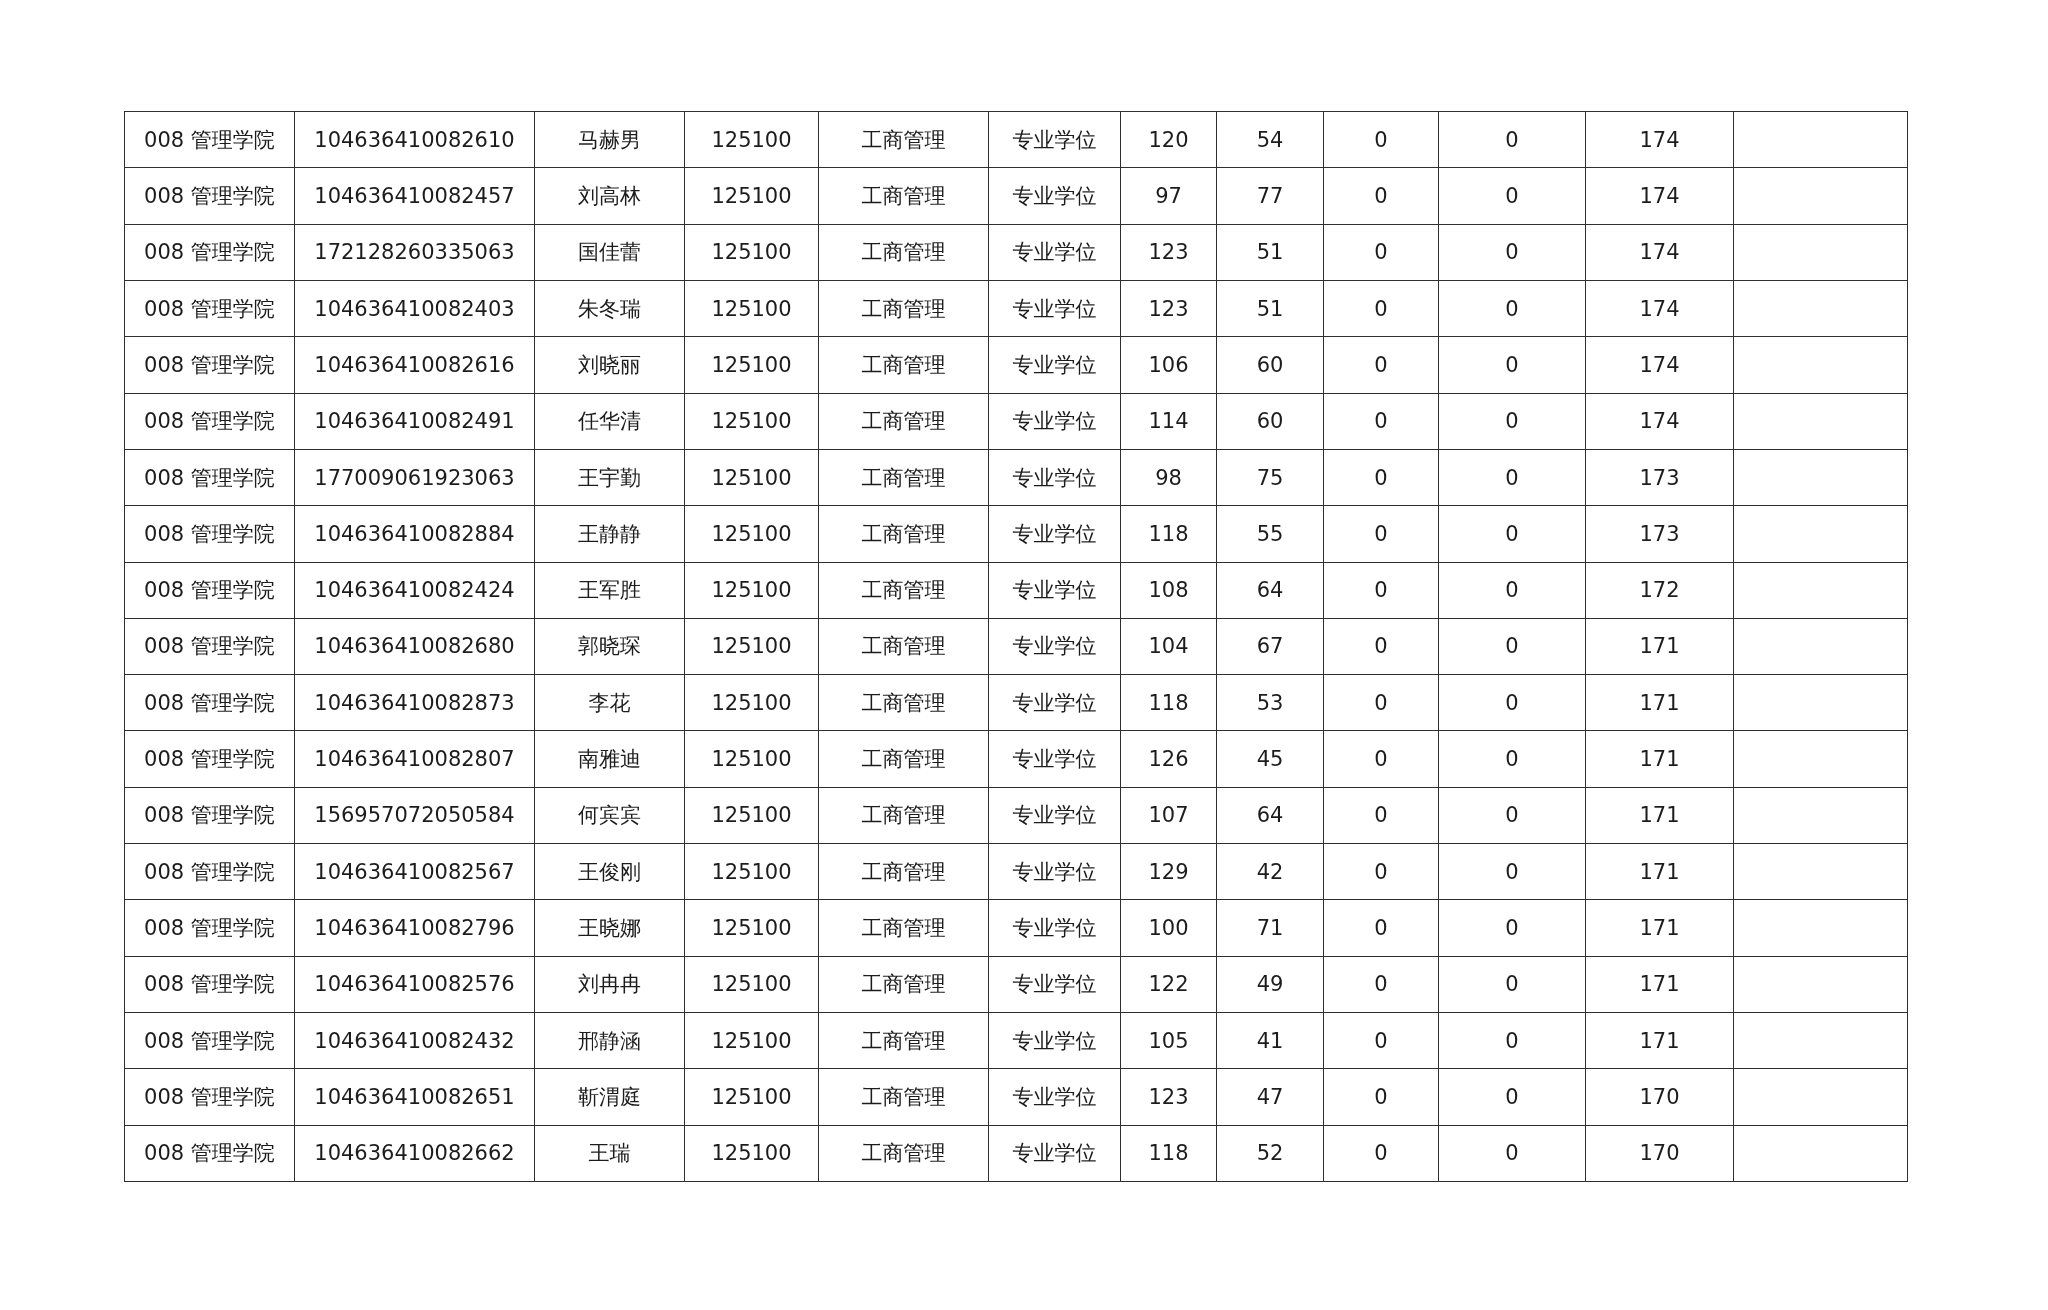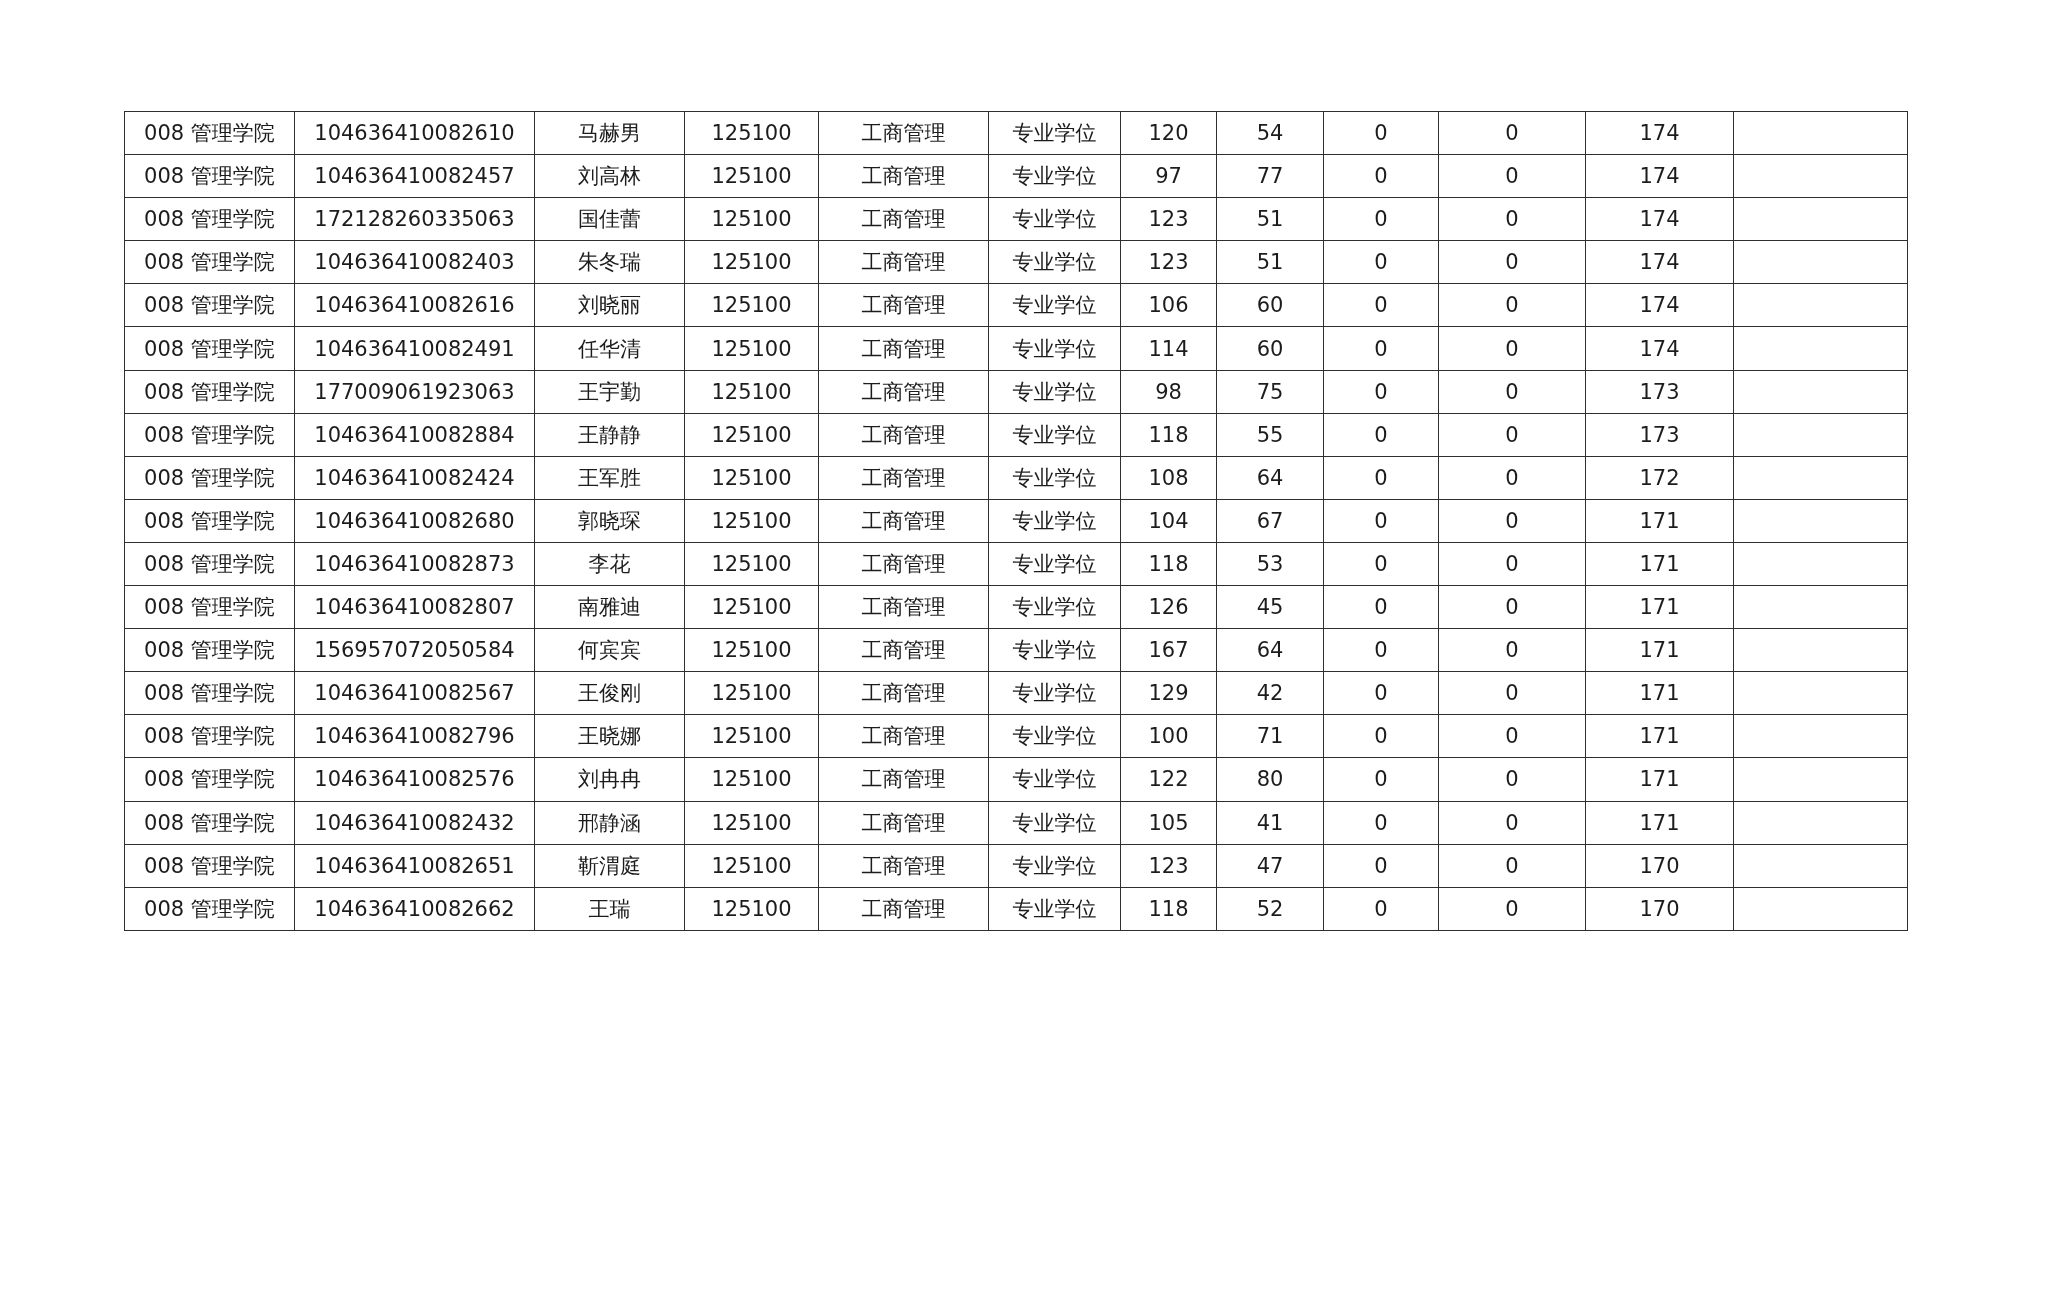--- a/index.html
+++ b/index.html
@@ -12,21 +12,21 @@
   }
   .doc-page {
     position: absolute;
     left: 124px;
     top: 111px;
   }
   table.score-table {
     border-collapse: collapse;
     table-layout: fixed;
     width: 1783px;
-    height: 820px;
+    height: 1071px;
     font-family: "DejaVu Sans", "Liberation Sans", sans-serif;
     font-size: 21px;
     color: #1c1c1c;
     background: #ffffff;
   }
   table.score-table td {
     border: 1.5px solid #2f2f2f;
     text-align: center;
     vertical-align: middle;
     padding: 0 4px;
@@ -235,21 +235,21 @@
           <td>171</td>
           <td></td>
         </tr>
         <tr>
           <td>008 管理学院</td>
           <td>156957072050584</td>
           <td>何宾宾</td>
           <td>125100</td>
           <td>工商管理</td>
           <td>专业学位</td>
-          <td>167</td>
+          <td>107</td>
           <td>64</td>
           <td>0</td>
           <td>0</td>
           <td>171</td>
           <td></td>
         </tr>
         <tr>
           <td>008 管理学院</td>
           <td>104636410082567</td>
           <td>王俊刚</td>
@@ -278,21 +278,21 @@
           <td></td>
         </tr>
         <tr>
           <td>008 管理学院</td>
           <td>104636410082576</td>
           <td>刘冉冉</td>
           <td>125100</td>
           <td>工商管理</td>
           <td>专业学位</td>
           <td>122</td>
-          <td>80</td>
+          <td>49</td>
           <td>0</td>
           <td>0</td>
           <td>171</td>
           <td></td>
         </tr>
         <tr>
           <td>008 管理学院</td>
           <td>104636410082432</td>
           <td>邢静涵</td>
           <td>125100</td>

